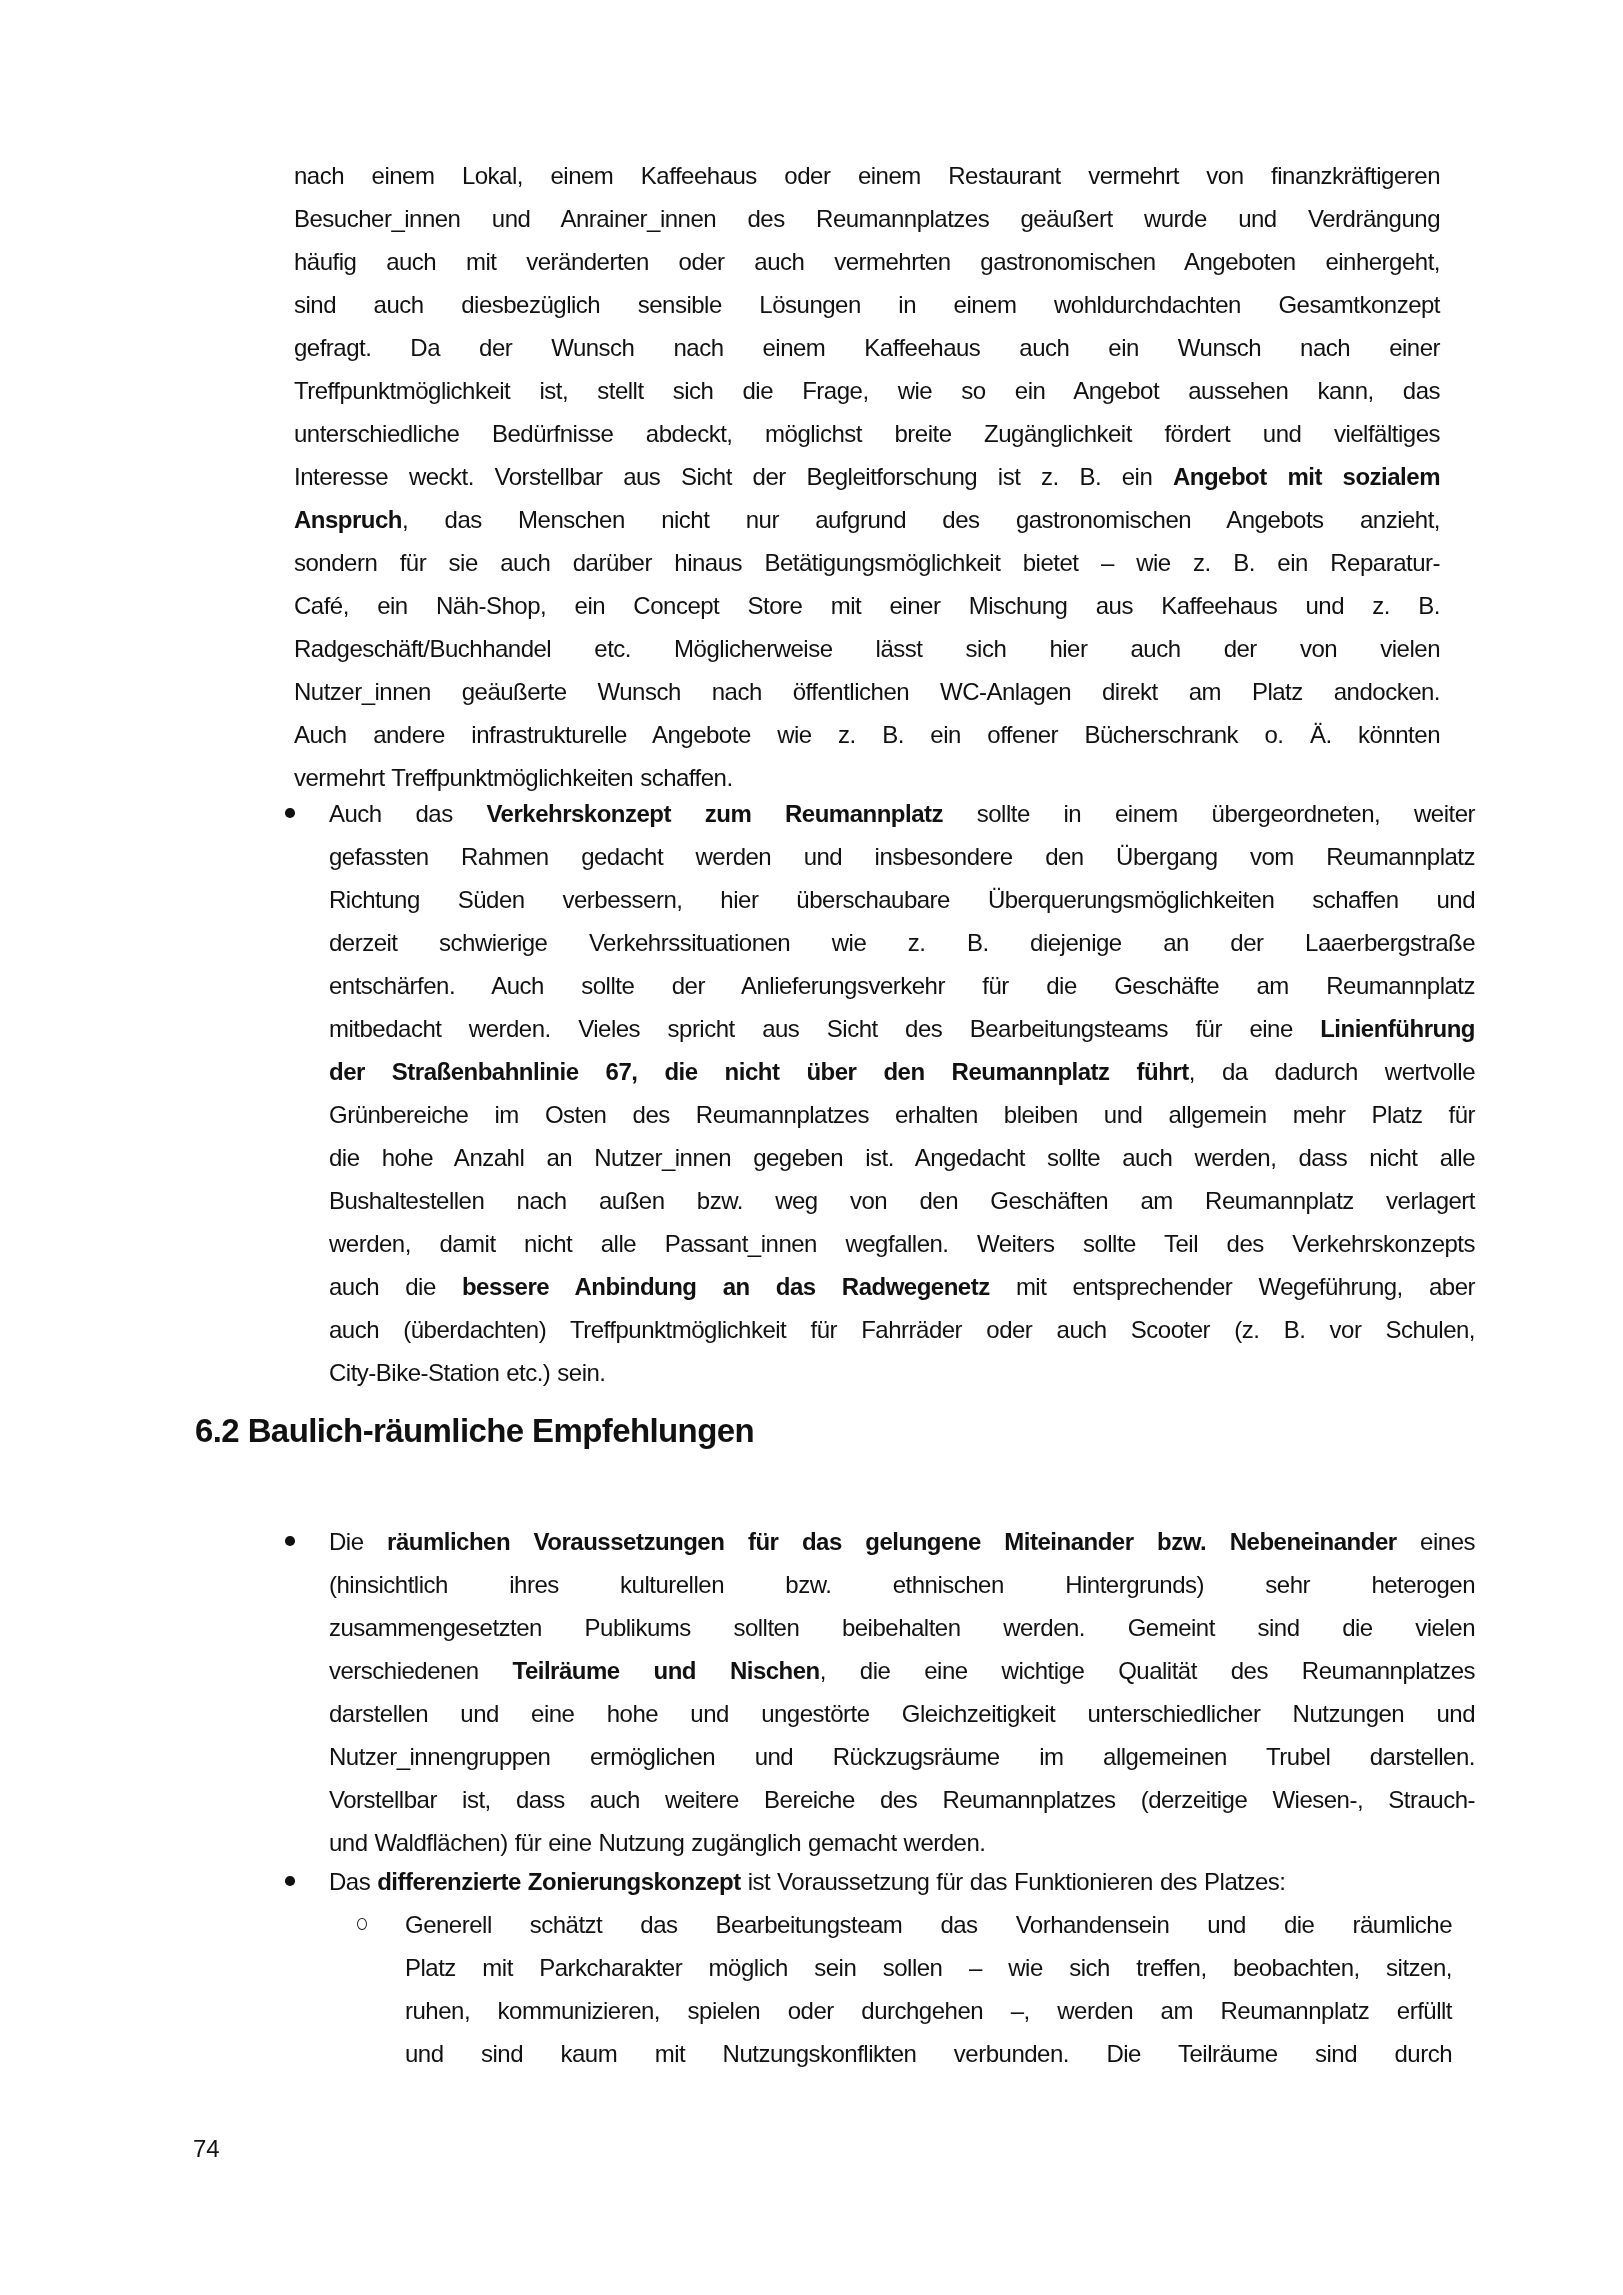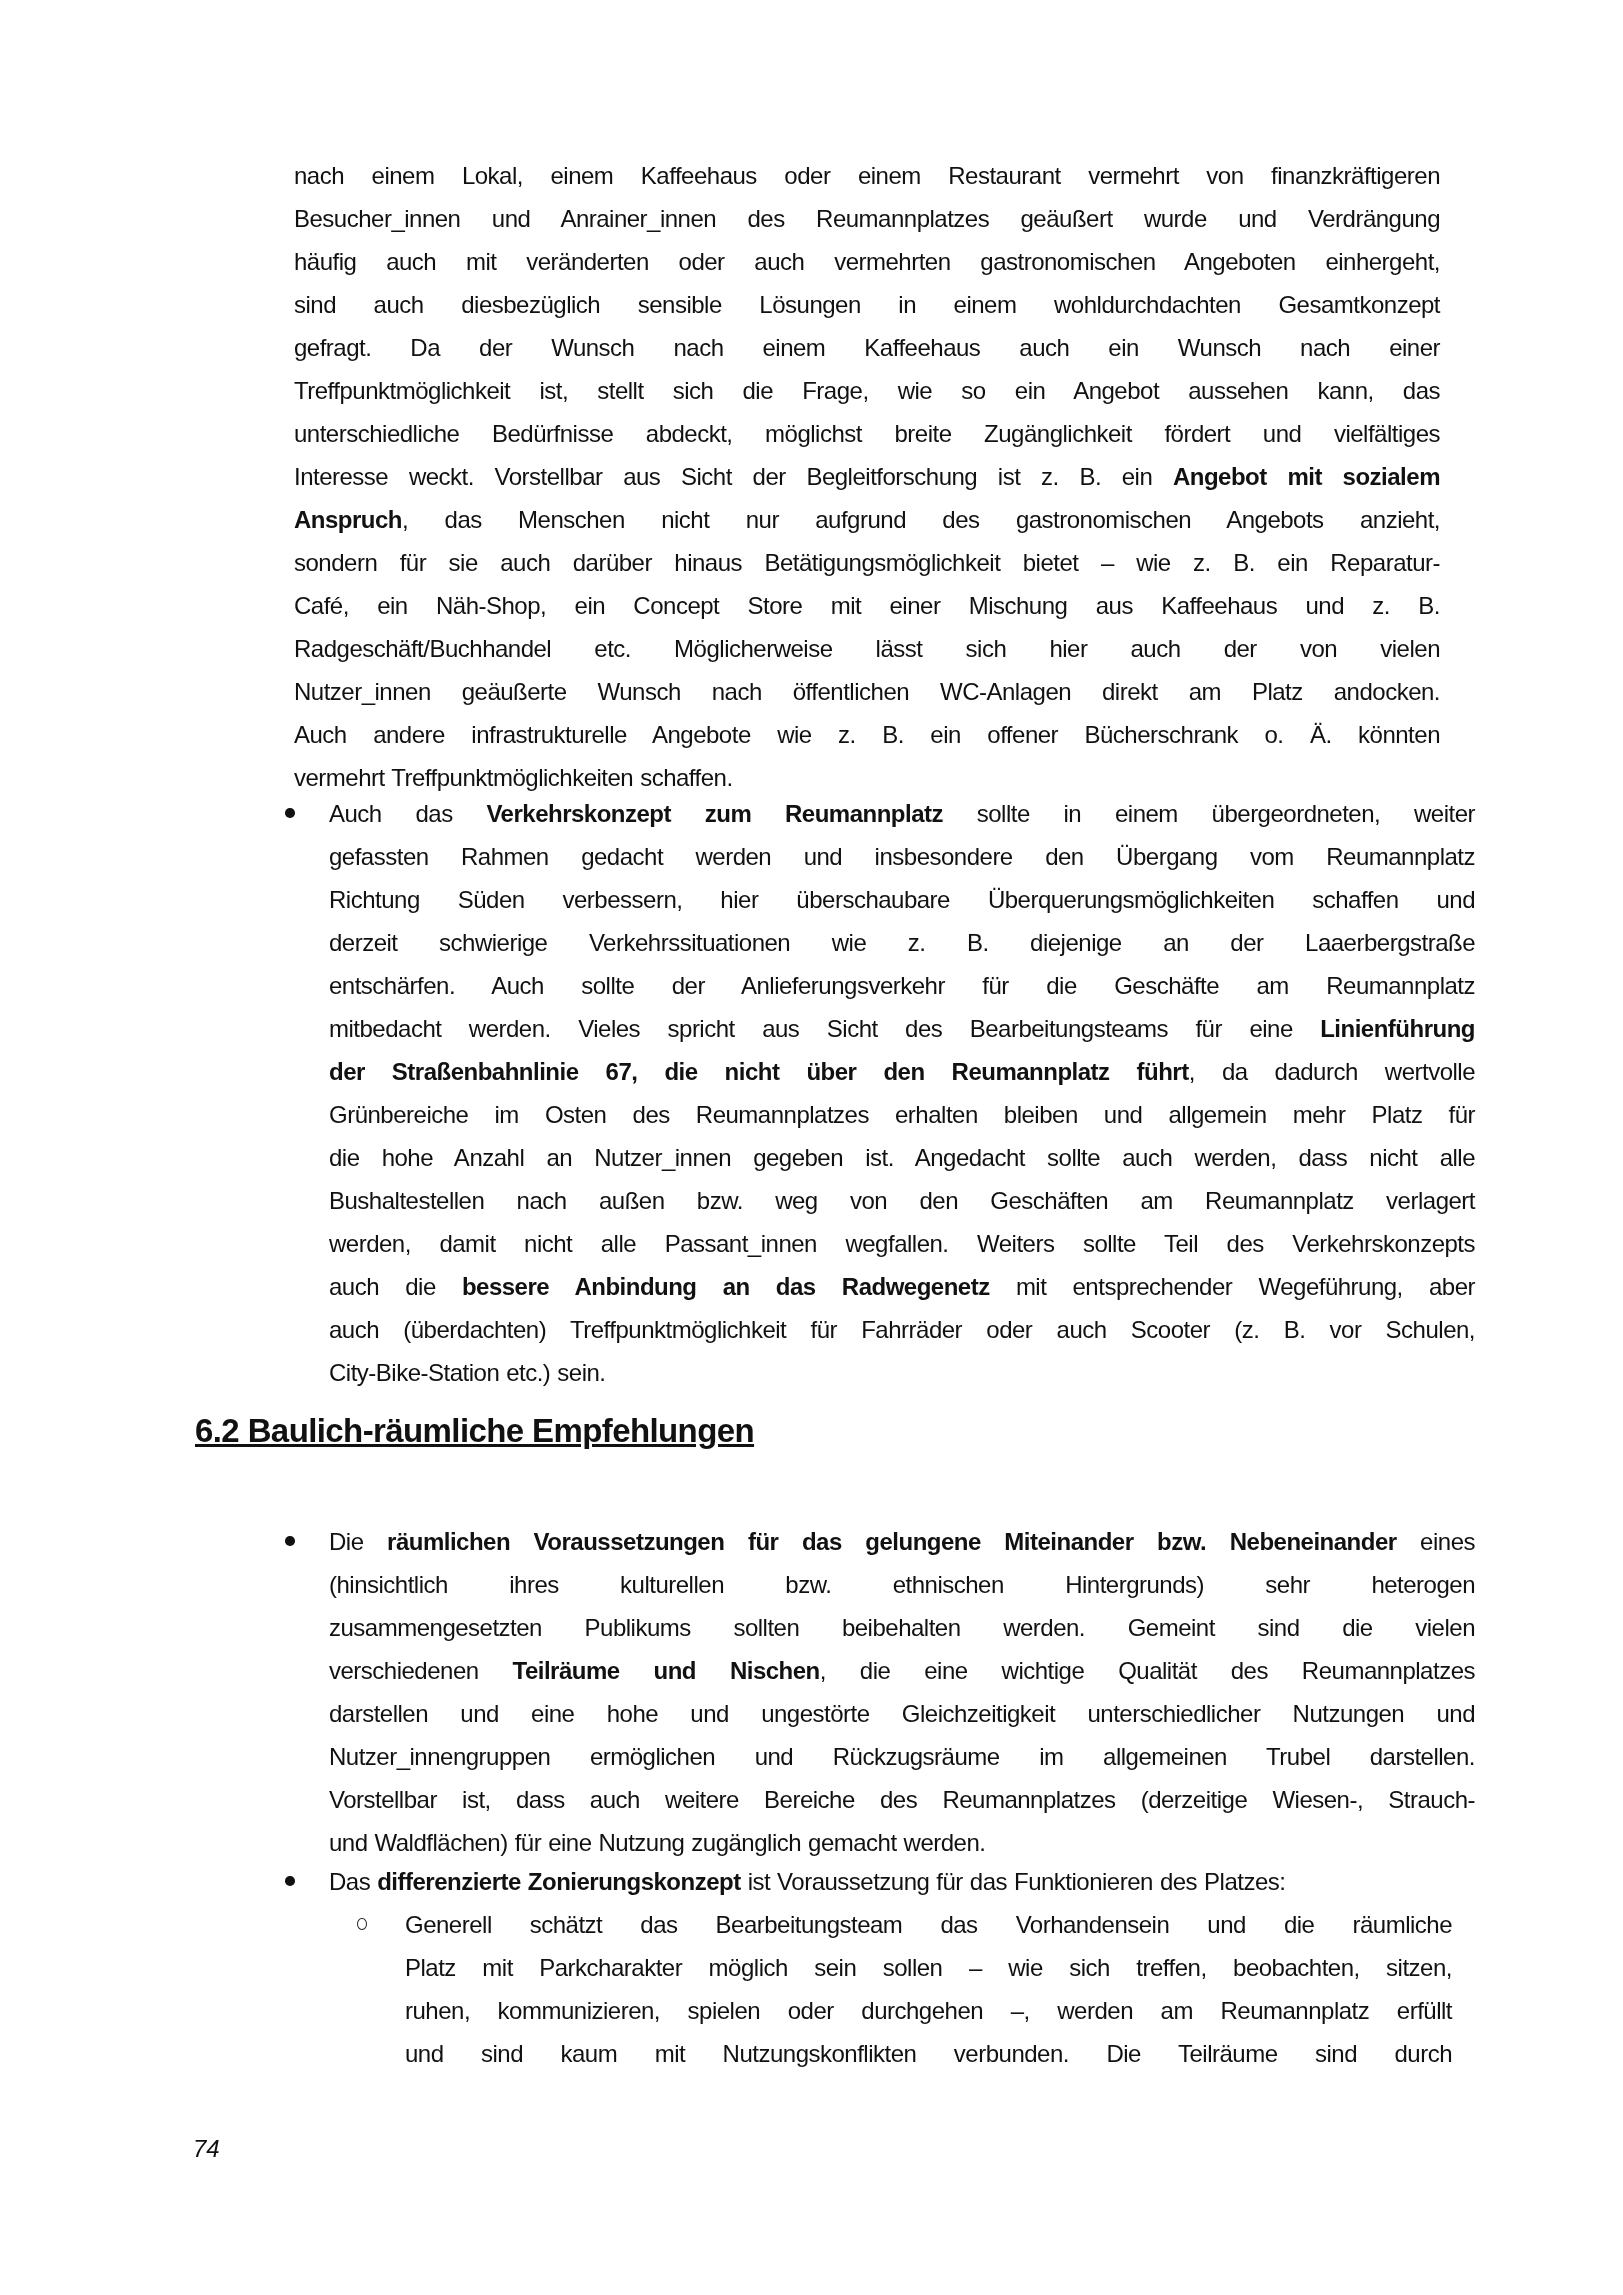--- a/index.html
+++ b/index.html
@@ -12,22 +12,22 @@
   .cont { left: 294px; width: 1146px; top: 154px; }
   .li { position: absolute; left: 294px; width: 1146px; margin-left: 35px; }
   .bullet { position: absolute; left: -45px; top: 0; width: 11.4px; height: 42px;
             display: flex; align-items: center; justify-content: center; }
   .bullet::before { content: ""; display: block; width: 9.7px; height: 9.7px; border-radius: 50%; background: #111; }
   .sub { position: absolute; left: 393px; width: 1047px; margin-left: 12px; }
   .subbullet { position: absolute; left: -50px; top: 0; width: 13px; height: 42px;
                display: flex; align-items: center; justify-content: center; }
   .subbullet::before { content: ""; display: block; width: 8px; height: 10.6px; border-radius: 50%; border: 1.3px solid #222; }
   h2 { position: absolute; left: 195px; top: 1412px; margin: 0; font-size: 33px; font-weight: bold;
-       letter-spacing: -0.6px; font-family: "Liberation Sans", "DejaVu Sans", sans-serif; text-decoration: underline; }
-  .pagenum { position: absolute; left: 193px; top: 2135px; font-size: 24px; font-style: italic; }
+       letter-spacing: -0.6px; font-family: "Liberation Sans", "DejaVu Sans", sans-serif; }
+  .pagenum { position: absolute; left: 193px; top: 2135px; font-size: 24px; }
   .line { display: block; text-align: justify; text-align-last: justify; white-space: nowrap; }
   .line.last { text-align-last: left; }
 </style>
 </head>
 <body>
 
 <div class="page">
 
   <div class="p cont">
       <span class="line"><span>nach einem Lokal, einem Kaffeehaus oder einem Restaurant vermehrt von finanzkräftigeren</span></span>

